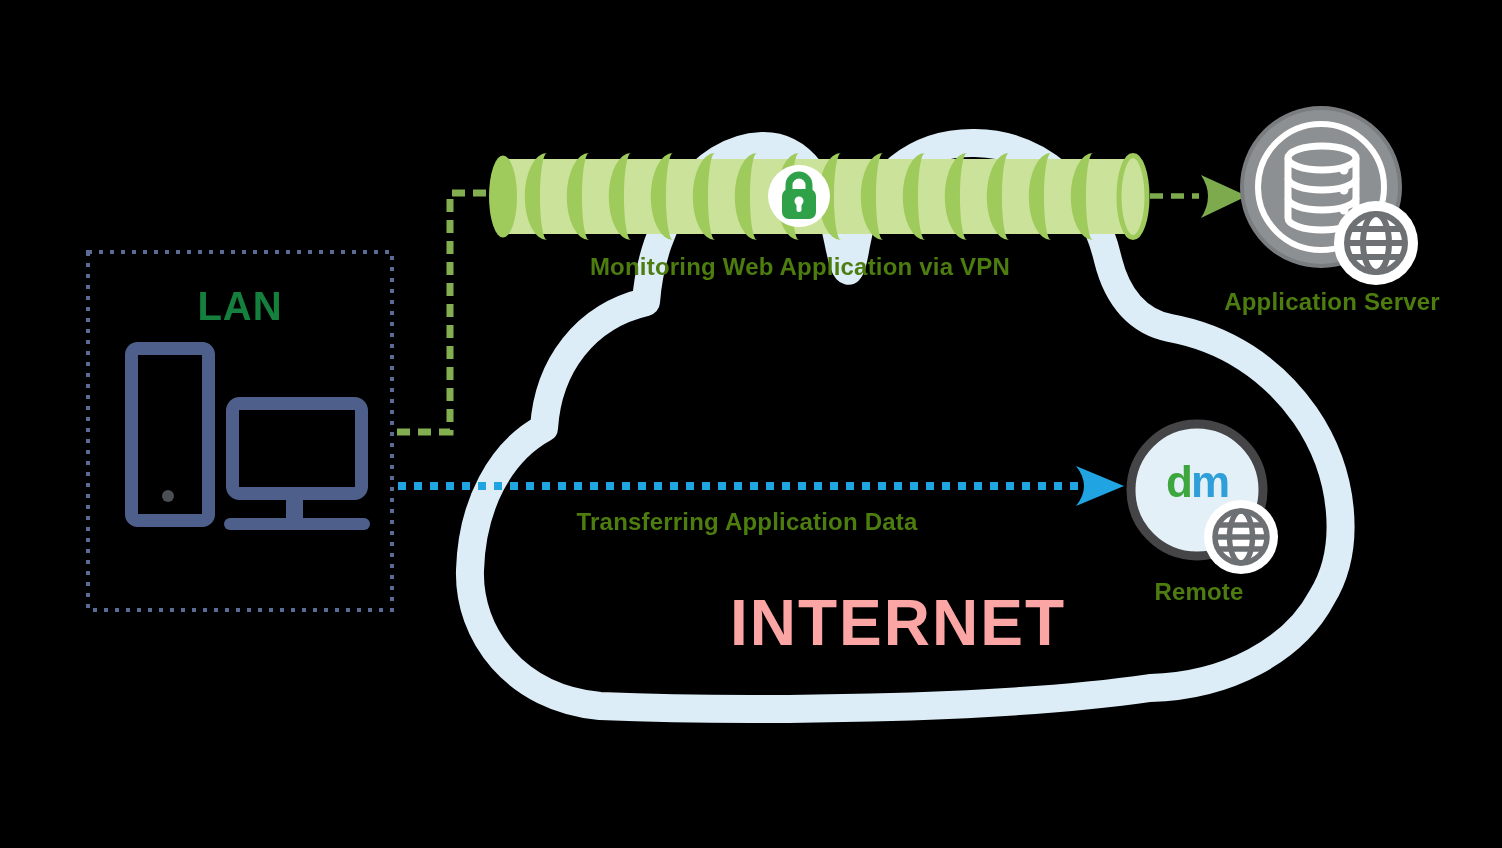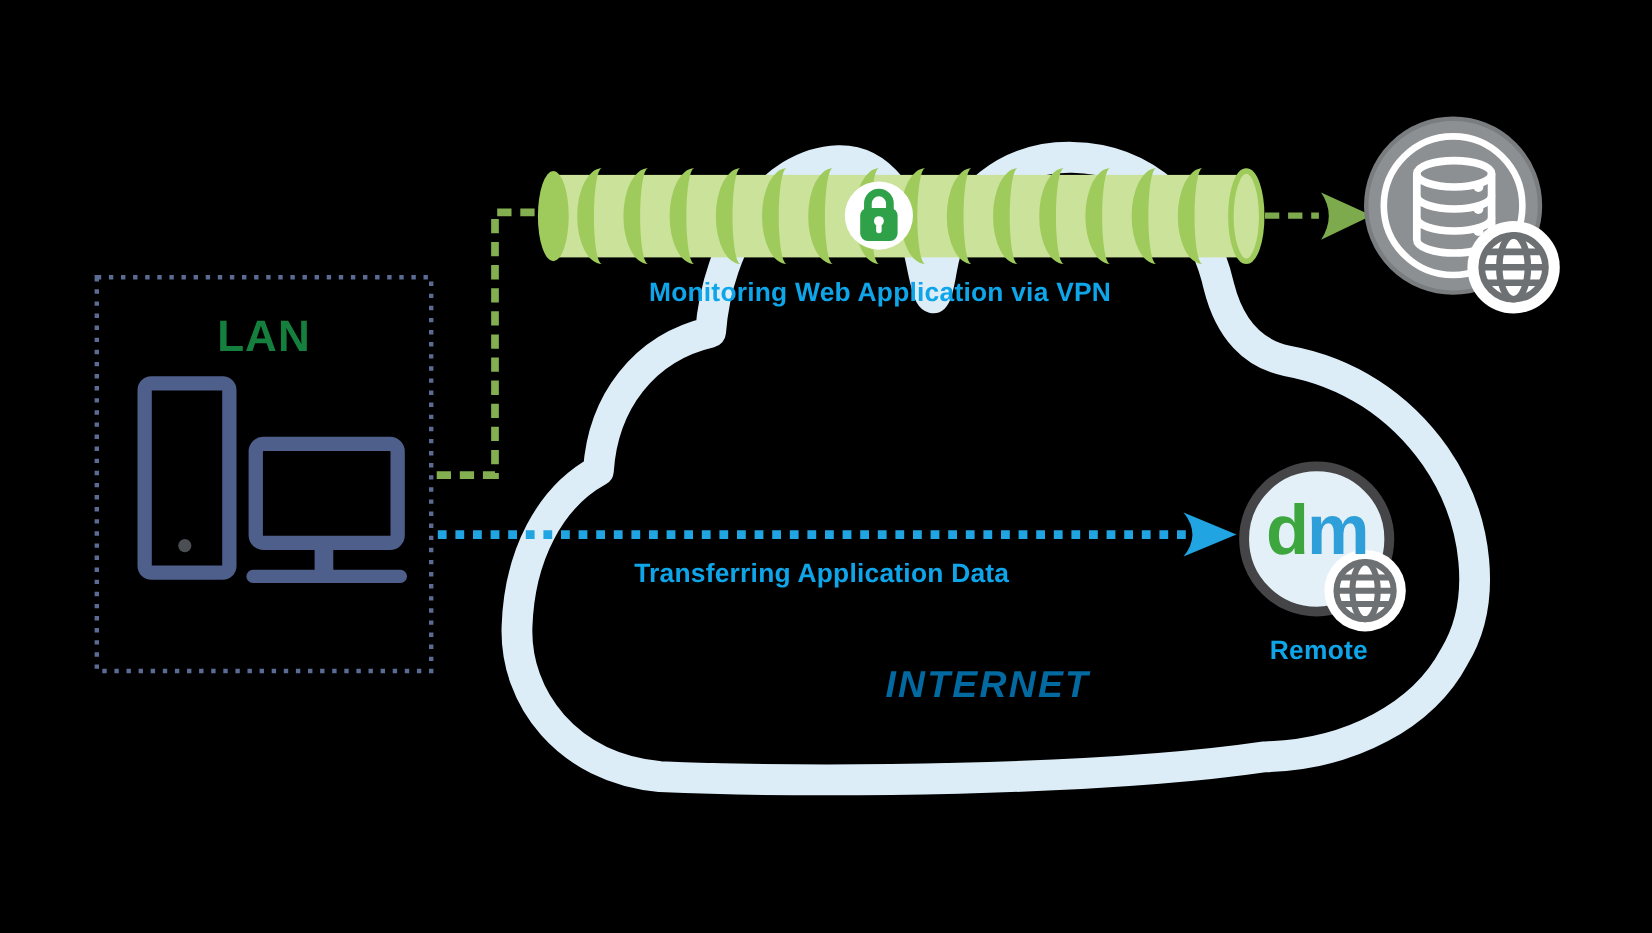--- a/index.html
+++ b/index.html
@@ -1,32 +1,32 @@
 <!DOCTYPE html>
 <html><head>
 <meta charset="utf-8">
 <style>
   html,body{margin:0;padding:0;background:#000;}
   #stage{
     position:relative;width:1502px;height:848px;background:#000;overflow:hidden;
     font-family:"Liberation Sans",sans-serif;
   }
   #stage svg{position:absolute;left:0;top:0;}
-  .lbl{position:absolute;text-align:center;font-weight:700;color:#0ea5e9;}
+  .lbl{position:absolute;text-align:center;font-weight:700;color:#4d7c0f;}
   .lbl-dark{font-size:24px;line-height:28px;letter-spacing:0.2px;}
   #lan-label{left:86px;top:284px;width:308px;font-size:40px;line-height:44px;color:#15803d;letter-spacing:1px;}
   #pc-label{left:70px;top:550px;width:340px;}
   #vpn-label{left:540px;top:253px;width:520px;}
   #transfer-label{left:497px;top:508px;width:500px;}
-  #internet-label{left:698px;top:596px;width:400px;font-size:34px;line-height:54px;color:#0369a1;letter-spacing:2px;font-style:italic;}
+  #internet-label{left:698px;top:596px;width:400px;font-size:64px;line-height:54px;color:#fca5a5;letter-spacing:2px;}
   #dm-label{left:1049px;top:578px;width:300px;}
   #server-label{left:1182px;top:288px;width:300px;}
   #dm-logo{
     position:absolute;left:1122px;top:454px;width:150px;text-align:center;
-    font-size:64px;font-weight:700;letter-spacing:-2px;line-height:56px;
+    font-size:44px;font-weight:700;letter-spacing:-2px;line-height:56px;
   }
   #dm-logo .d{color:#3DA63F;}
   #dm-logo .m{color:#2E9FD8;}
 </style>
 </head>
 <body>
 
 <div id="stage">
 
   <svg width="1502" height="848" viewBox="0 0 1502 848">
@@ -151,15 +151,16 @@
 
   <div class="lbl" id="internet-label">INTERNET</div>
 
   <div id="dm-logo"><span class="d">d</span><span class="m">m</span></div>
 
   <div class="lbl lbl-dark" id="dm-label">
     <div>Remote</div>
   </div>
 
   <div class="lbl lbl-dark" id="server-label">
+    <div>Application Server</div>
   </div>
 
 </div>
 
 </body></html>

